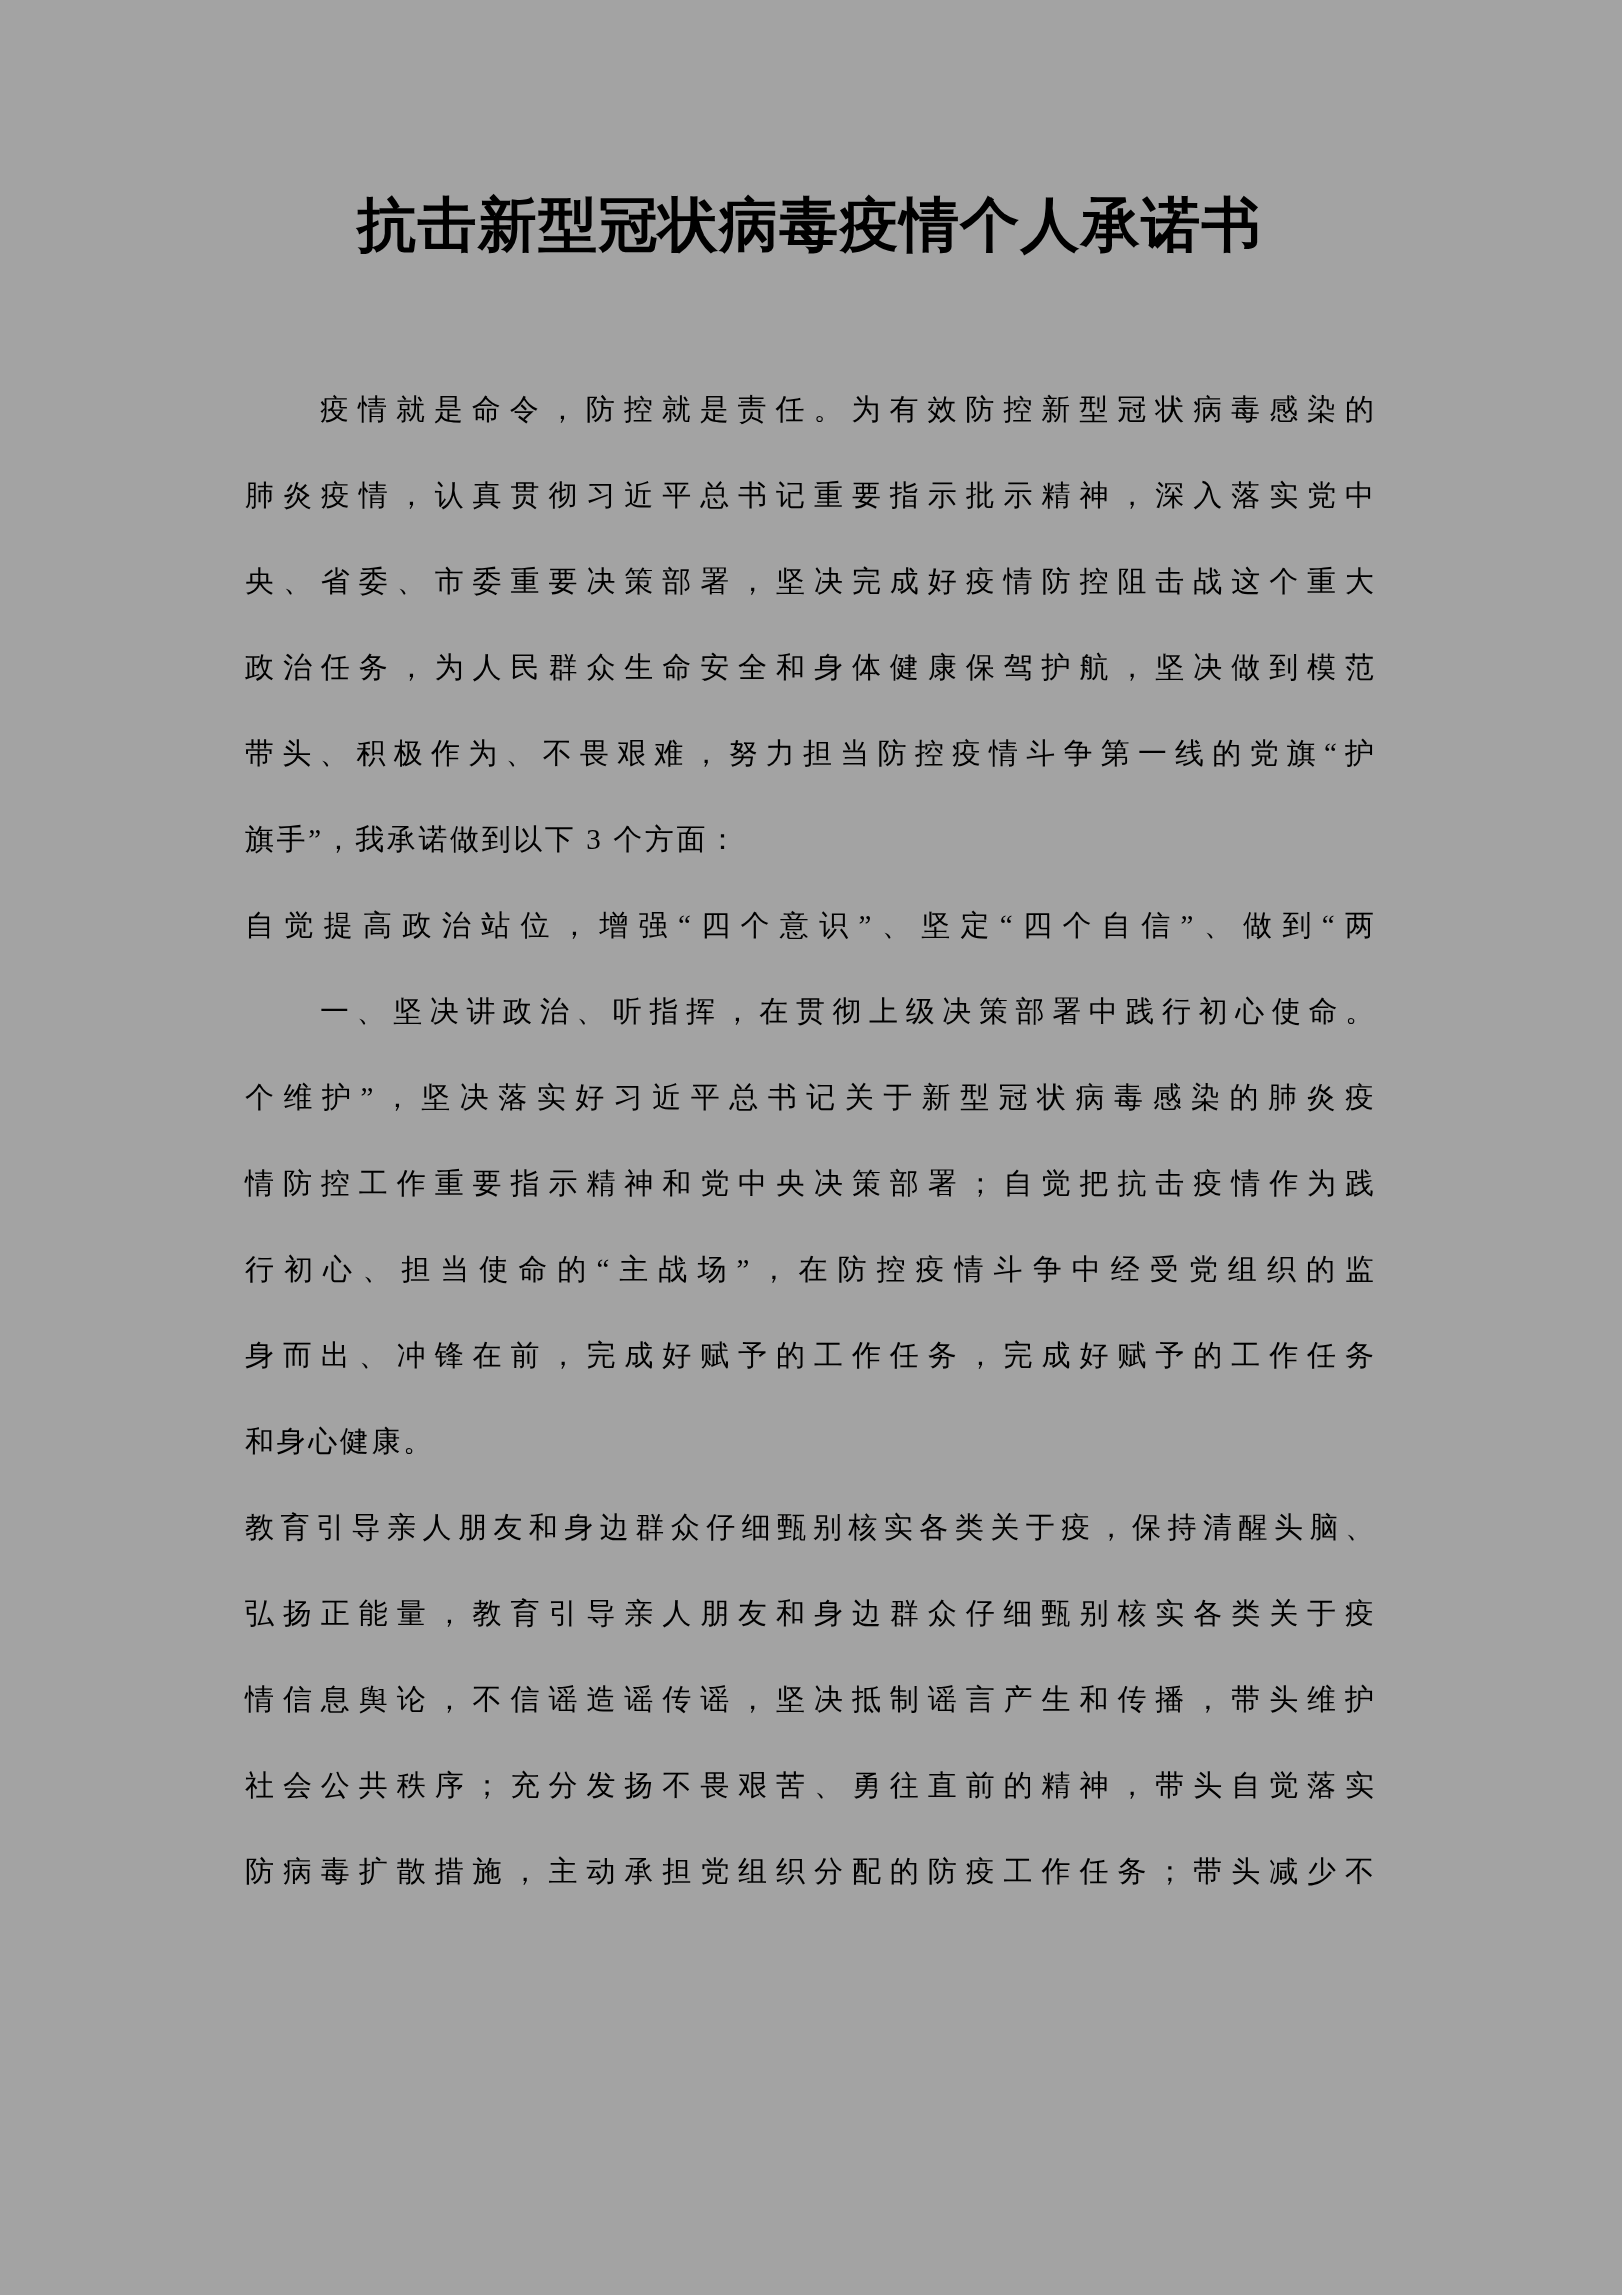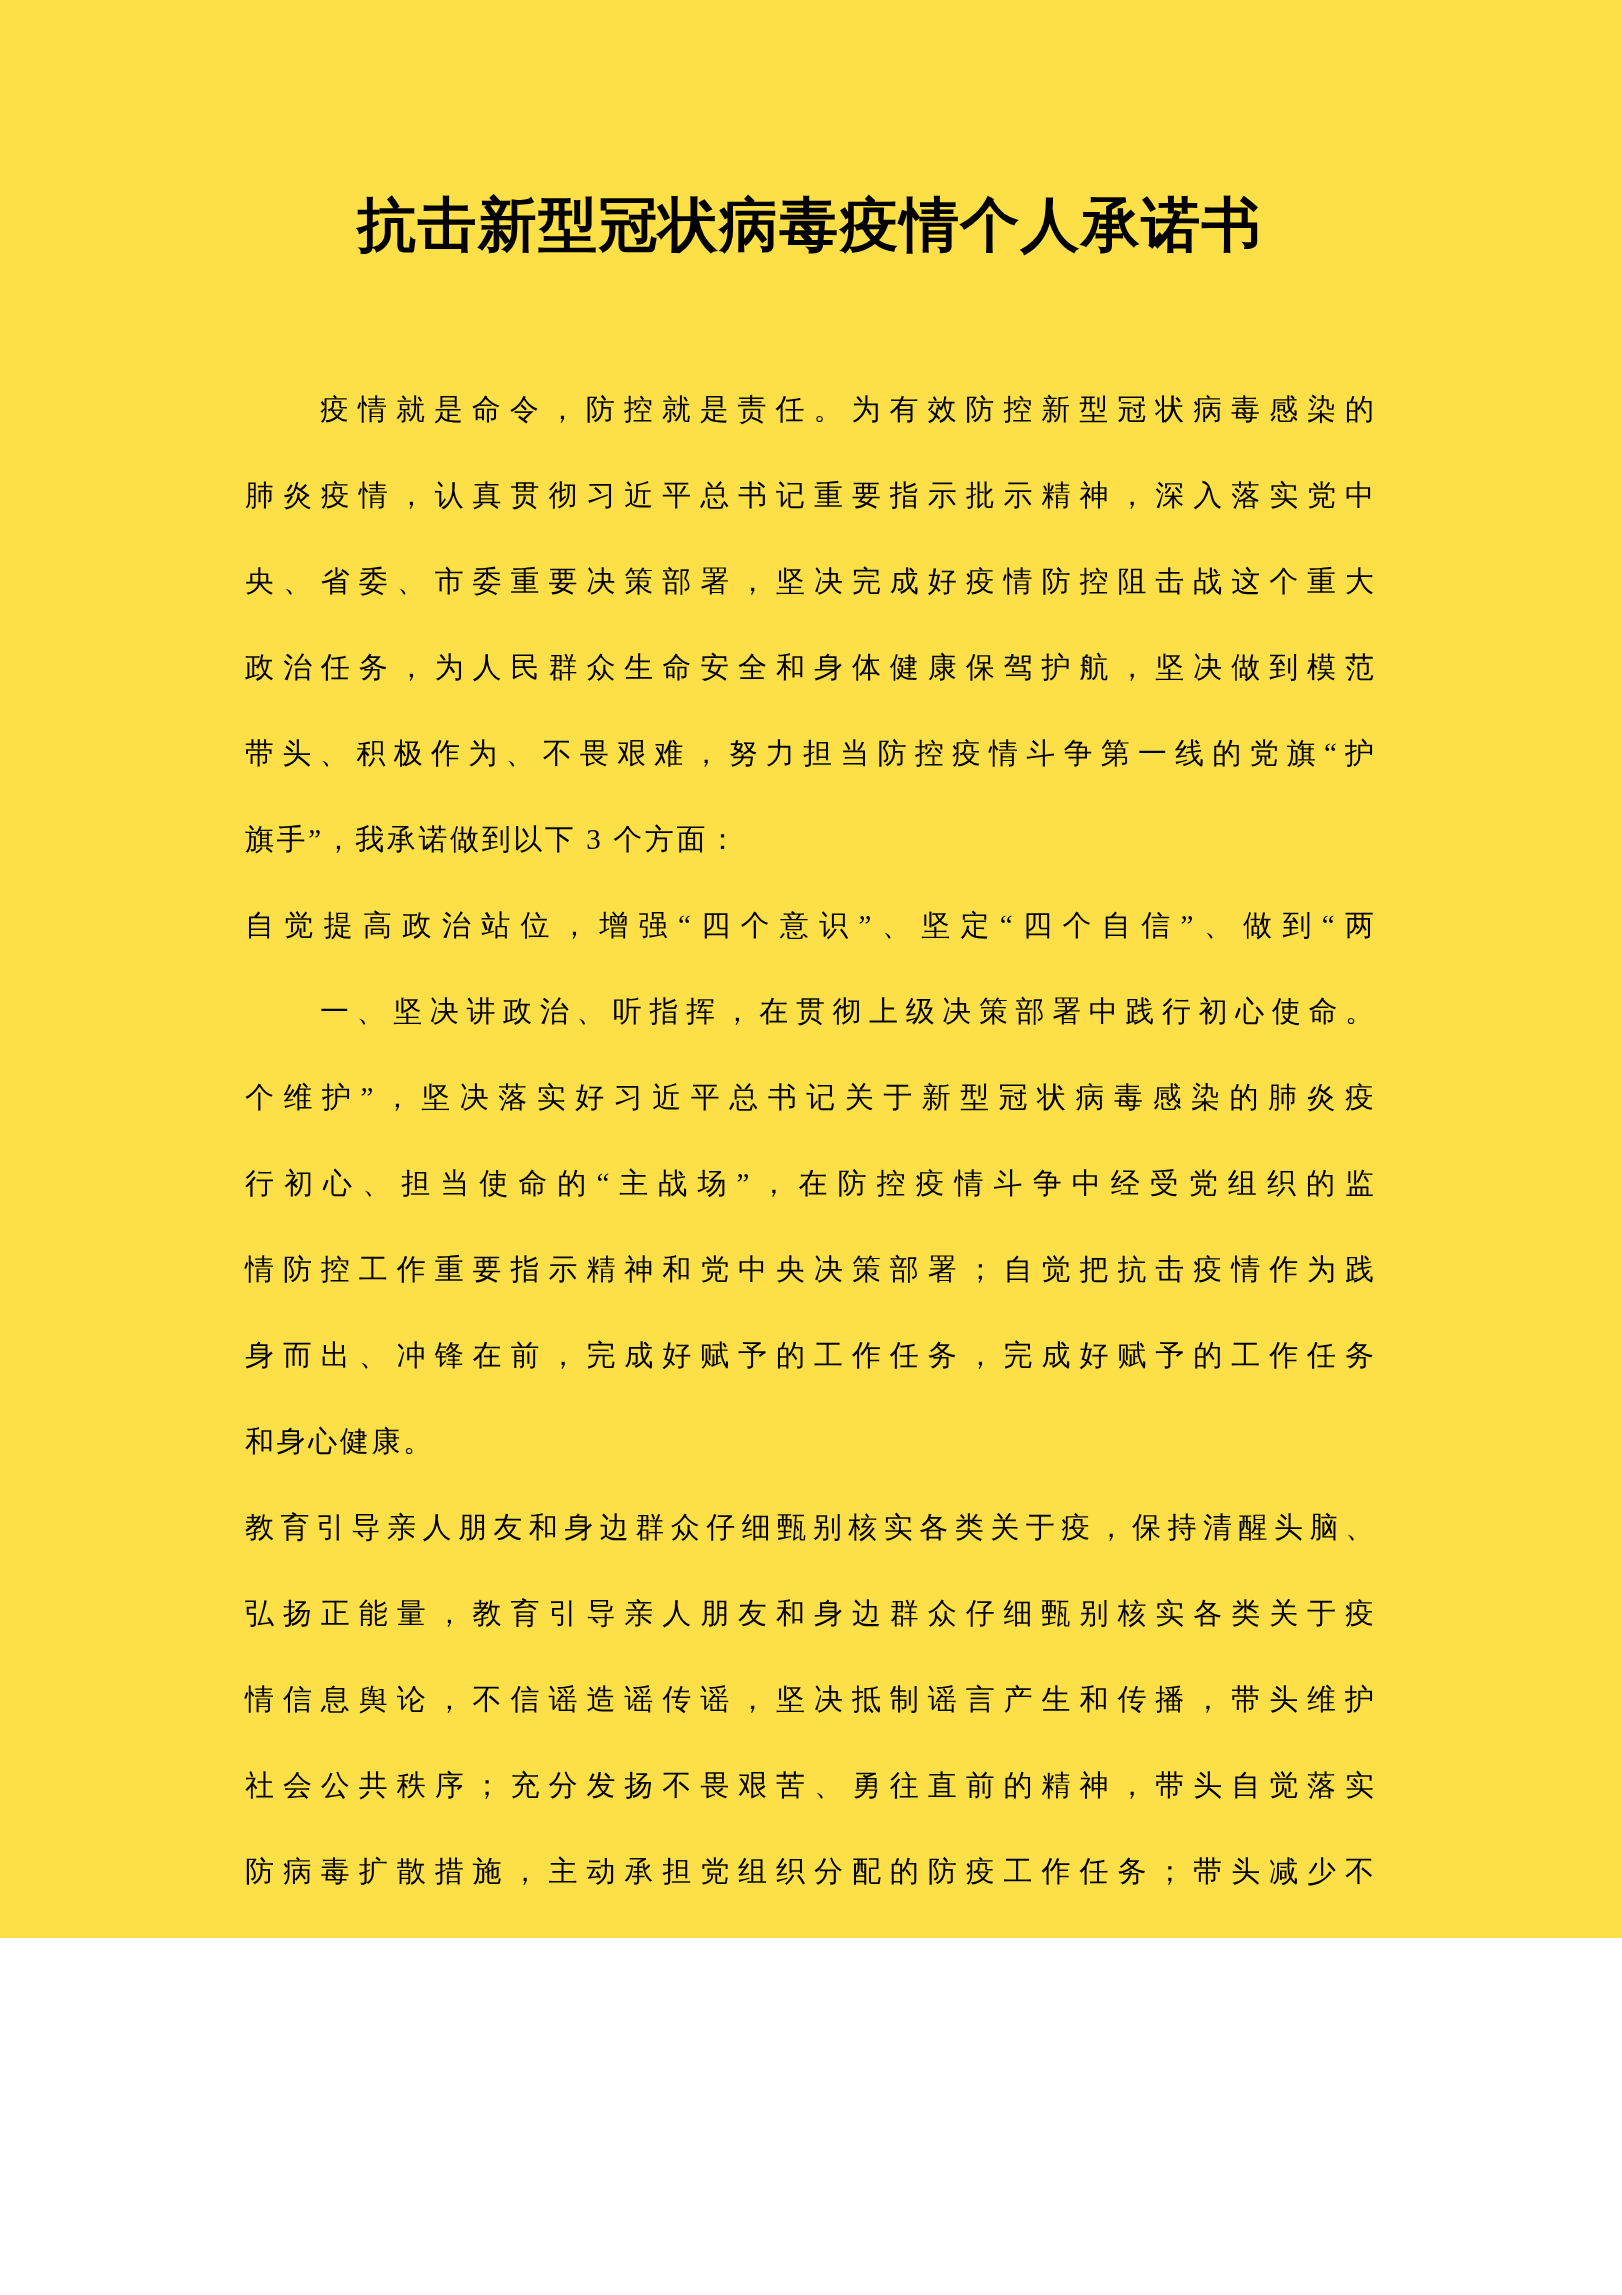--- a/index.html
+++ b/index.html
@@ -3,23 +3,23 @@
 <meta charset="utf-8">
 <style>
   html, body {
     margin: 0;
     padding: 0;
     background: #ffffff;
   }
   .page {
     position: relative;
     width: 1623px;
-    height: 1938px;
+    height: 2295px;
     box-sizing: border-box;
-    background: #fde047;
+    background: #a3a3a3;
     color: #000000;
     padding: 183px 249px 0 245px;
     font-family: "Liberation Serif", "DejaVu Serif", serif;
     overflow: hidden;
   }
   .title {
     margin: 0;
     font-size: 59px;
     font-weight: bold;
     line-height: 85px;
@@ -64,22 +64,22 @@
         <div class="line just">肺炎疫情，认真贯彻习近平总书记重要指示批示精神，深入落实党中</div>
         <div class="line just">央、省委、市委重要决策部署，坚决完成好疫情防控阻击战这个重大</div>
         <div class="line just">政治任务，为人民群众生命安全和身体健康保驾护航，坚决做到模范</div>
         <div class="line just">带头、积极作为、不畏艰难，努力担当防控疫情斗争第一线的党旗“护</div>
         <div class="line nojust">旗手”，我承诺做到以下 3 个方面：</div>
       </div>
       <div class="paragraph">
         <div class="line just">自觉提高政治站位，增强“四个意识”、坚定“四个自信”、做到“两</div>
         <div class="line just ind">一、坚决讲政治、听指挥，在贯彻上级决策部署中践行初心使命。</div>
         <div class="line just">个维护”，坚决落实好习近平总书记关于新型冠状病毒感染的肺炎疫</div>
+        <div class="line just">情防控工作重要指示精神和党中央决策部署；自觉把抗击疫情作为践</div>
         <div class="line just">行初心、担当使命的“主战场”，在防控疫情斗争中经受党组织的监</div>
-        <div class="line just">情防控工作重要指示精神和党中央决策部署；自觉把抗击疫情作为践</div>
         <div class="line just">身而出、冲锋在前，完成好赋予的工作任务，完成好赋予的工作任务</div>
         <div class="line nojust">和身心健康。</div>
       </div>
       <div class="paragraph">
         <div class="line just">教育引导亲人朋友和身边群众仔细甄别核实各类关于疫，保持清醒头脑、</div>
         <div class="line just">弘扬正能量，教育引导亲人朋友和身边群众仔细甄别核实各类关于疫</div>
         <div class="line just">情信息舆论，不信谣造谣传谣，坚决抵制谣言产生和传播，带头维护</div>
         <div class="line just">社会公共秩序；充分发扬不畏艰苦、勇往直前的精神，带头自觉落实</div>
         <div class="line just">防病毒扩散措施，主动承担党组织分配的防疫工作任务；带头减少不</div>
       </div>

